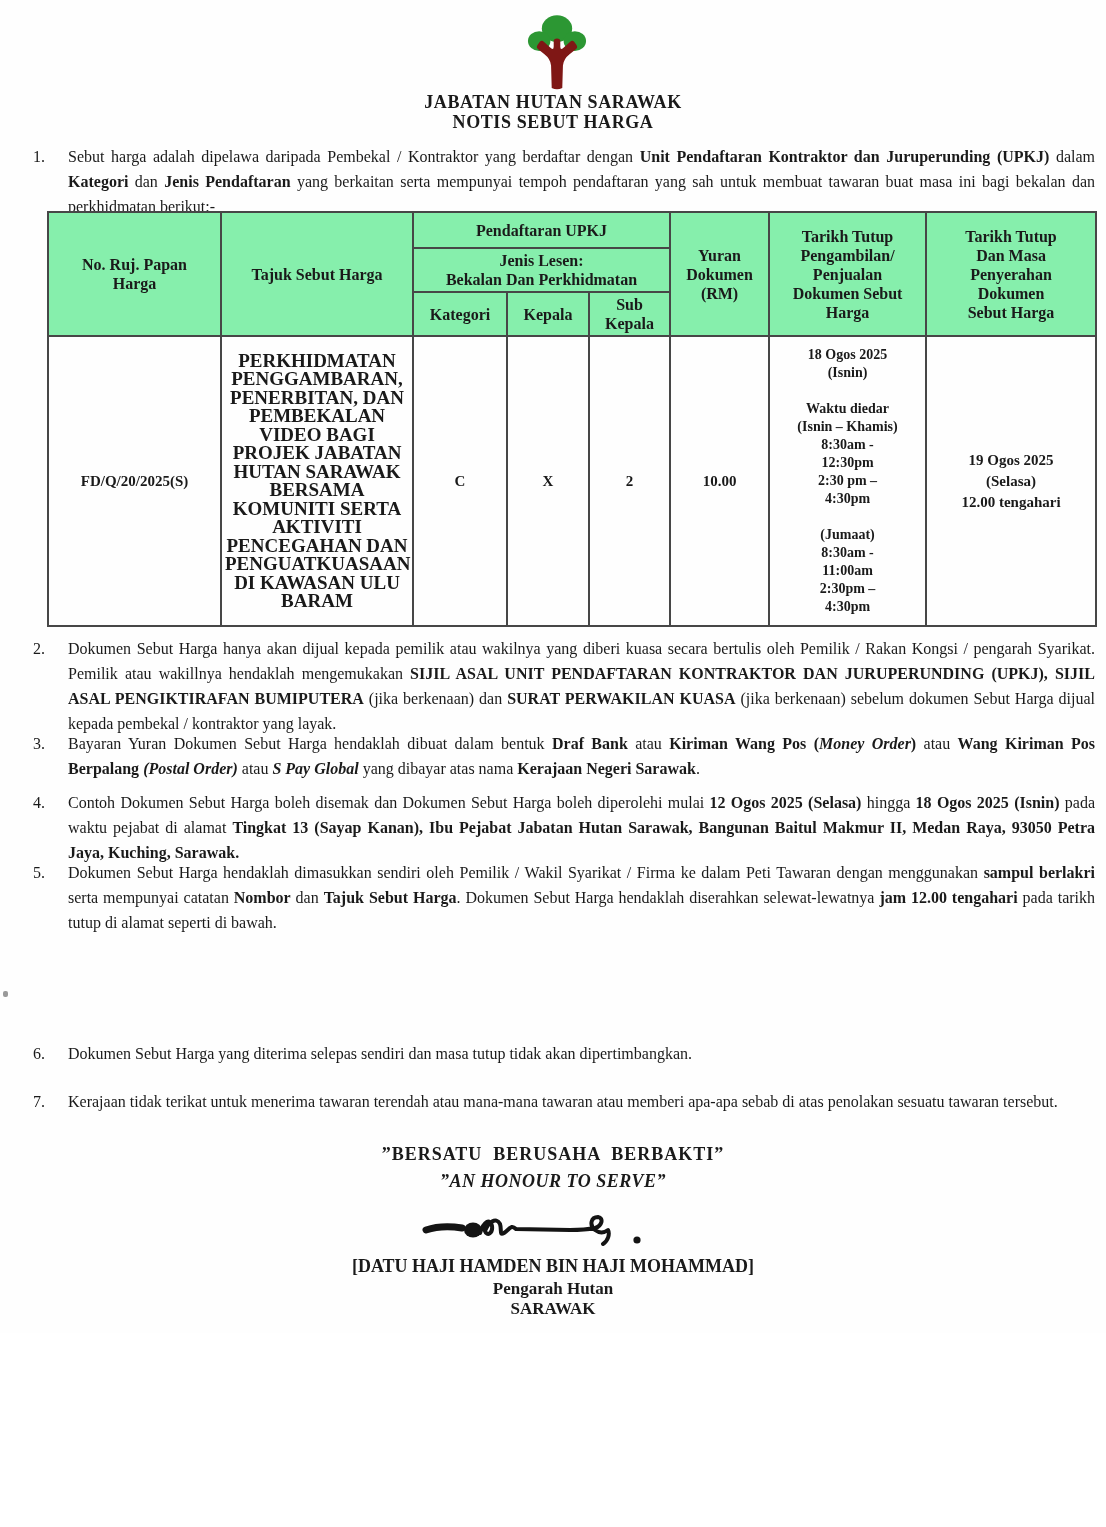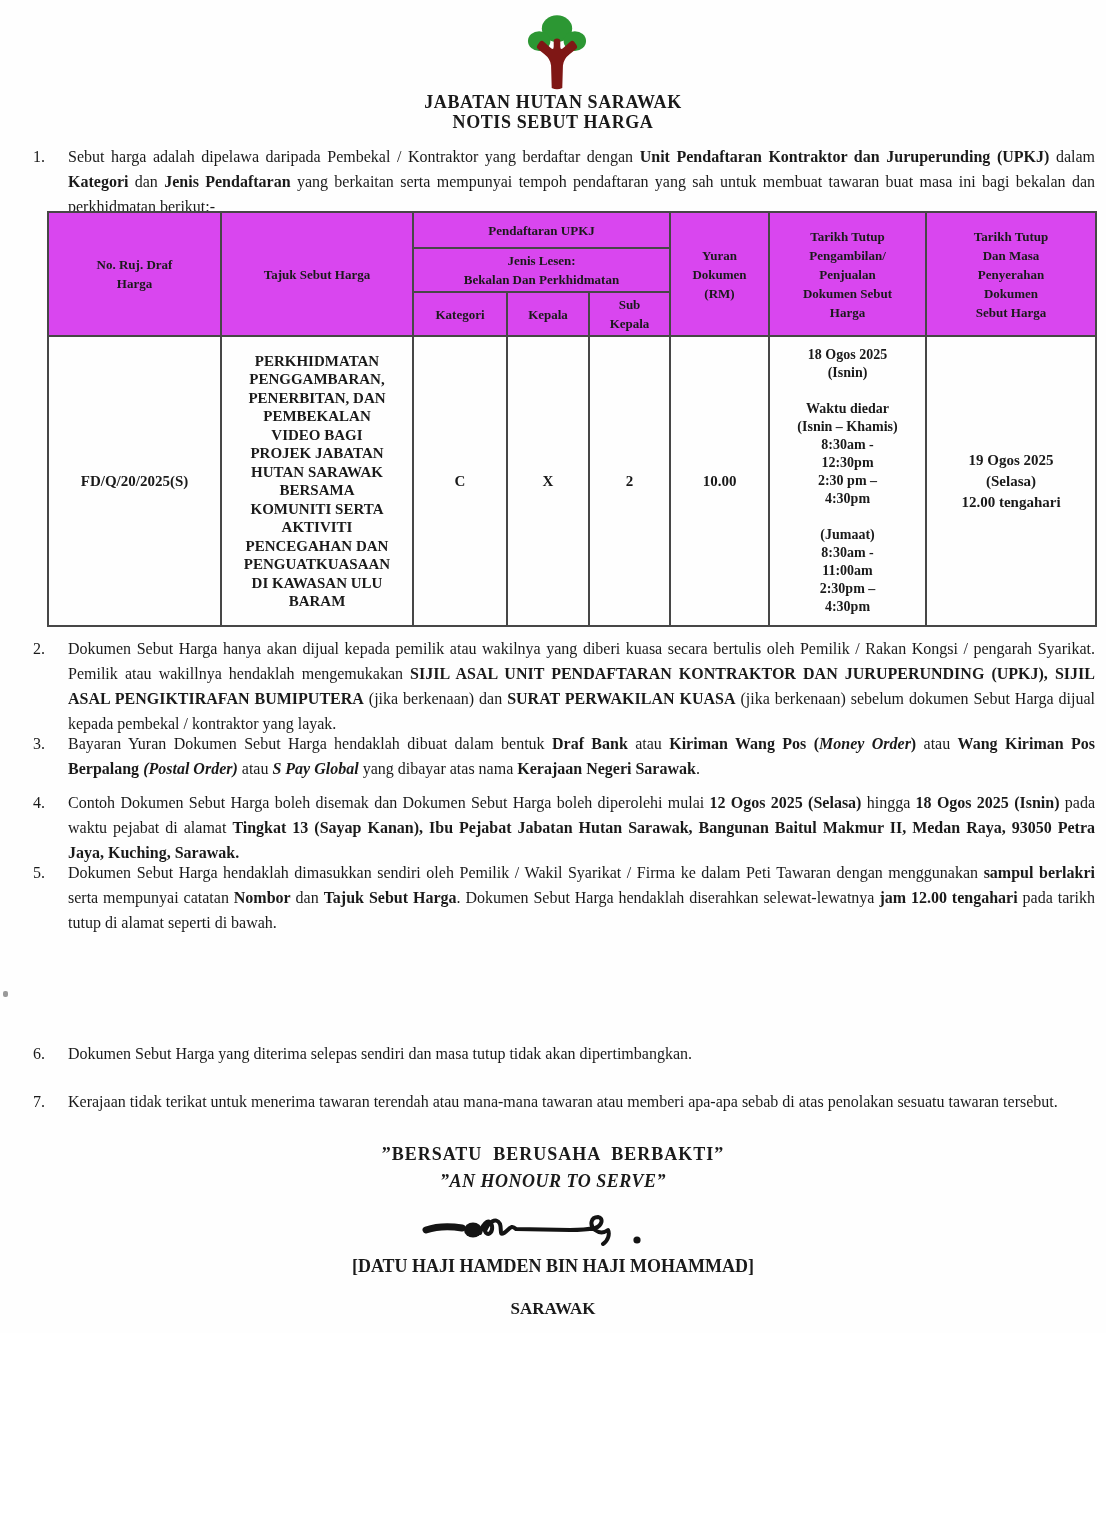--- a/index.html
+++ b/index.html
@@ -14,23 +14,23 @@
   .doc-title{font-weight:bold;font-size:18px;line-height:20px;letter-spacing:.6px;}
 
   .clause{display:flex;left:33px;width:1062px;font-size:16px;line-height:25px;}
   .clause .no{width:35px;flex:none;}
   .clause .txt{flex:1;text-align:justify;}
 
   table.tender{border-collapse:collapse;table-layout:fixed;}
   table.tender th, table.tender td{
     border:2px solid #474747;vertical-align:middle;text-align:center;
     padding:2px 3px;font-weight:bold;overflow:hidden;}
-  table.tender th{background:#d946ef;font-size:13px;line-height:19px;margin-top:12px;}
+  table.tender th{background:#86efac;font-size:16px;line-height:19px;margin-top:12px;}
   td.cell-ref{font-size:15px;}
-  td.cell-title{font-size:15px;line-height:18.5px;border-radius:13px;}
+  td.cell-title{font-size:19px;line-height:18.5px;border-radius:13px;}
   td.cell-letter{font-size:15px;}
   td.cell-yuran{font-size:15px;}
   td.cell-pengambilan{font-size:14px;line-height:18px;}
   td.cell-penyerahan{font-size:15px;line-height:21px;}
 
   .addr{font-weight:bold;font-size:17px;line-height:20px;}
   .motto1{font-weight:bold;font-size:18px;letter-spacing:1px;white-space:pre;}
   .motto2{font-weight:bold;font-style:italic;font-size:18px;letter-spacing:.5px;}
   .sigline{font-weight:bold;font-size:18px;}
   .sigline2{font-weight:bold;font-size:17px;}
@@ -71,21 +71,21 @@
         <col style="width:192px">
         <col style="width:94px">
         <col style="width:82px">
       <col style="width:81px">
         <col style="width:99px">
         <col style="width:157px">
         <col style="width:170px">
     </colgroup>
     <tbody>
         <tr style="height:36px;">
-      <th rowspan="3" class="pre">No. Ruj. Draf
+      <th rowspan="3" class="pre">No. Ruj. Papan
 Harga</th>
       <th rowspan="3">Tajuk Sebut Harga</th>
       <th colspan="3">Pendaftaran UPKJ</th>
       <th rowspan="3" class="pre">Yuran
 Dokumen
 (RM)</th>
       <th rowspan="3" class="pre">Tarikh Tutup
 Pengambilan/
 Penjualan
 Dokumen Sebut
@@ -181,20 +181,21 @@
   <div class="abs" style="left:418px;top:1203px;width:235px;height:50px;">
     <svg width="235" height="50" viewBox="0 0 235 50">
       <path d="M8,27 C20,23 32,23 44,25" stroke="#141414" stroke-width="7" fill="none" stroke-linecap="round"></path>
       <ellipse cx="55" cy="27" rx="9" ry="7.5" fill="#141414"></ellipse>
       <path d="M62,30 C66,18 72,15 74,23 C75,30 69,34 67,28 C70,20 78,13 82,21 C84,27 81,33 86,30 C92,26 93,21 98,26 L152,27 C162,27 172,26 177,25 C184,23 186,15 180,14 C173,14 171,22 177,27 C181,30 186,30 190,27 C192,31 190,38 185,41" stroke="#141414" stroke-width="4" fill="none" stroke-linecap="round" stroke-linejoin="round"></path>
       <circle cx="219" cy="37" r="3.6" fill="#141414"></circle>
     </svg>
   </div>
 
   <div class="abs center sigline" style="top:1256px;">[DATU HAJI HAMDEN BIN HAJI MOHAMMAD]</div>
+  <div class="abs center sigline2" style="top:1279px;">Pengarah Hutan</div>
   <div class="abs center sigline2" style="top:1299px;">SARAWAK</div>
 
   <div class="abs date-label" style="left:60px;top:1331px;">Tarikh:</div>
   <div class="abs stamp" style="left:122px;top:1329px;color:#2b4fc3;">0 6 AUG 2025</div>
 
 
   <div class="abs speck" style="left:3px;top:991px;width:5px;height:6px;"></div>
   <div class="abs smudge" style="left:352px;top:1517px;width:300px;height:4px;"></div>
 
 </div>

